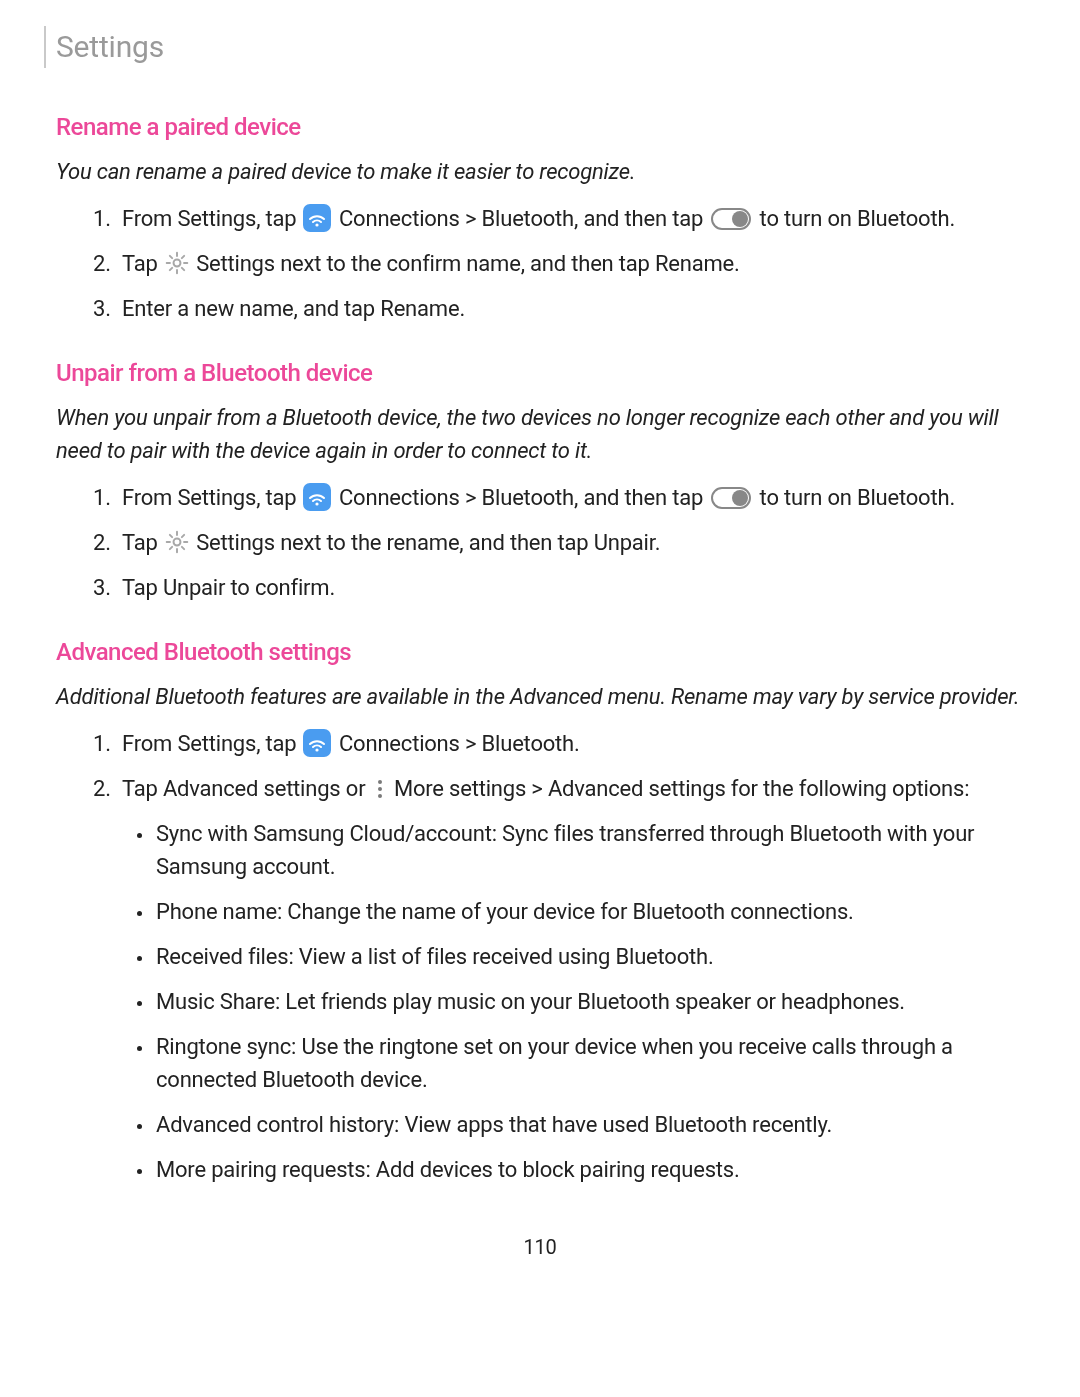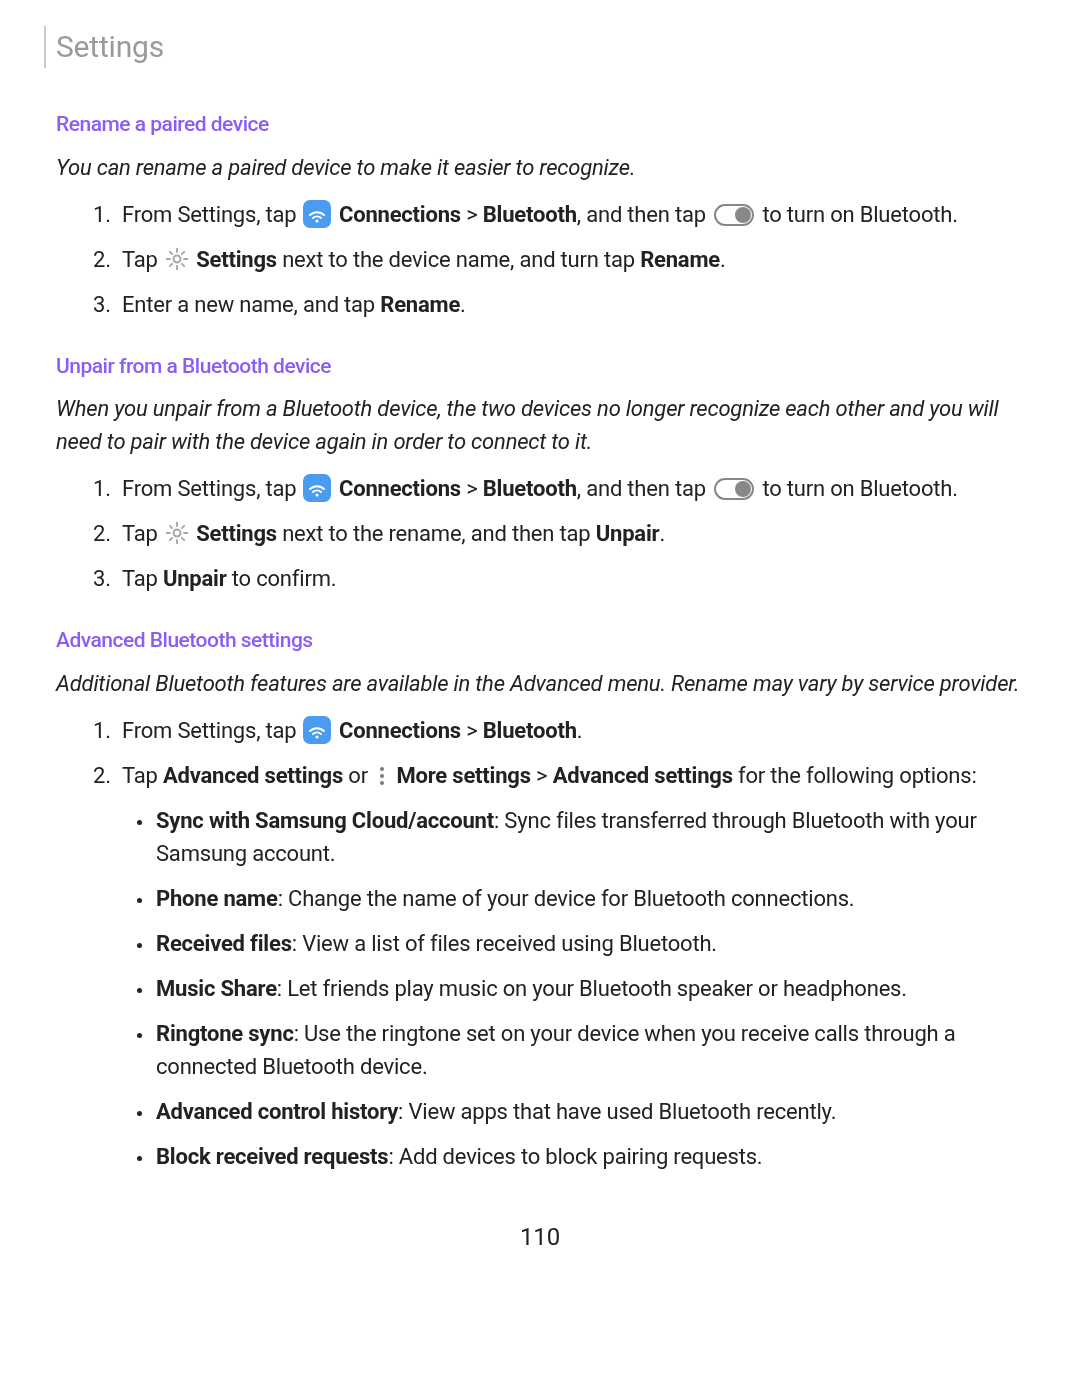--- a/index.html
+++ b/index.html
@@ -25,40 +25,40 @@
     height: 42px;
     background: #c9c9c9;
     margin-right: 10px;
   }
   .header-title {
     color: #9a9a9a;
     font-size: 30px;
     font-weight: 400;
   }
   h2.section-heading {
-    font-size: 21px;
+    font-size: 24px;
     font-weight: 500;
     letter-spacing: -0.5px;
-    color: #8b5cf6;
+    color: #ec4899;
     margin-top: 30px;
     margin-bottom: 10px;
   }
   h2.section-heading:first-of-type { margin-top: 40px; }
   p.intro { margin-bottom: 14px; font-style: italic; }
   ol.steps {
     list-style: decimal;
     padding-left: 60px;
     margin: 6px 0 6px 0;
   }
   ol.steps > li {
     padding-left: 6px;
     margin: 12px 0;
   }
   ol.steps > li::marker { font-weight: 400; }
-  .b { font-weight: 700; }
+  .b { font-weight: 400; }
   ul.bullets {
     list-style: disc;
     padding-left: 32px;
     margin-top: 8px;
   }
   ul.bullets > li {
     margin: 12px 0;
     padding-left: 2px;
   }
   ul.bullets > li::marker { font-size: 16px; }
@@ -107,21 +107,21 @@
     margin: 0 2px;
     top: -1px;
   }
   .kebab-icon span {
     width: 4px; height: 4px;
     background: #7a7a7a;
     border-radius: 50%;
   }
   .page-footer {
     text-align: center;
-    font-size: 24px;
+    font-size: 20px;
     margin-top: 46px;
     color: #222;
   }
   .step-line { display: inline; }
 </style>
 </head>
 <body>
 
 <div class="header-line">
   <div class="vbar"></div>
@@ -145,21 +145,21 @@
         <span class="toggle-knob"></span>
       </span><span> to turn on Bluetooth.</span>
   </li>
   <li>
     <span>Tap </span><span class="inline-icon gear-icon">
         <svg width="26" height="26" viewBox="0 0 24 24" fill="none" stroke="currentColor" stroke-width="1.8">
           <circle cx="12" cy="12" r="3.2"></circle>
           <path d="M12 2.5v3M12 18.5v3M21.5 12h-3M5.5 12h-3M18.6 5.4l-2.1 2.1M7.5 16.5l-2.1 2.1M18.6 18.6l-2.1-2.1M7.5 7.5 5.4 5.4" stroke-linecap="round"></path>
         </svg>
       </span>
-    <span class="b">Settings</span><span> next to the device name, and turn tap </span><span class="b">Rename</span><span>.</span>
+    <span class="b">Settings</span><span> next to the confirm name, and then tap </span><span class="b">Rename</span><span>.</span>
   </li>
   <li>
     <span>Enter a new name, and tap </span><span class="b">Rename</span><span>.</span>
   </li>
 </ol>
 
 <h2 class="section-heading">Unpair from a Bluetooth device</h2>
 <p class="intro">When you unpair from a Bluetooth device, the two devices no longer recognize each other and you will need to pair with the device again in order to connect to it.</p>
 <ol class="steps">
   <li>
@@ -212,18 +212,18 @@
         <span></span>
       </span>
     <span class="b">More settings</span><span> &gt; </span><span class="b">Advanced settings</span><span> for the following options:</span>
     <ul class="bullets">
       <li><span class="b">Sync with Samsung Cloud/account</span><span>: Sync files transferred through Bluetooth with your Samsung account.</span></li>
       <li><span class="b">Phone name</span><span>: Change the name of your device for Bluetooth connections.</span></li>
       <li><span class="b">Received files</span><span>: View a list of files received using Bluetooth.</span></li>
       <li><span class="b">Music Share</span><span>: Let friends play music on your Bluetooth speaker or headphones.</span></li>
       <li><span class="b">Ringtone sync</span><span>: Use the ringtone set on your device when you receive calls through a connected Bluetooth device.</span></li>
       <li><span class="b">Advanced control history</span><span>: View apps that have used Bluetooth recently.</span></li>
-      <li><span class="b">Block received requests</span><span>: Add devices to block pairing requests.</span></li>
+      <li><span class="b">More pairing requests</span><span>: Add devices to block pairing requests.</span></li>
     </ul>
   </li>
 </ol>
 
 <div class="page-footer">110</div>
 
 </body></html>

